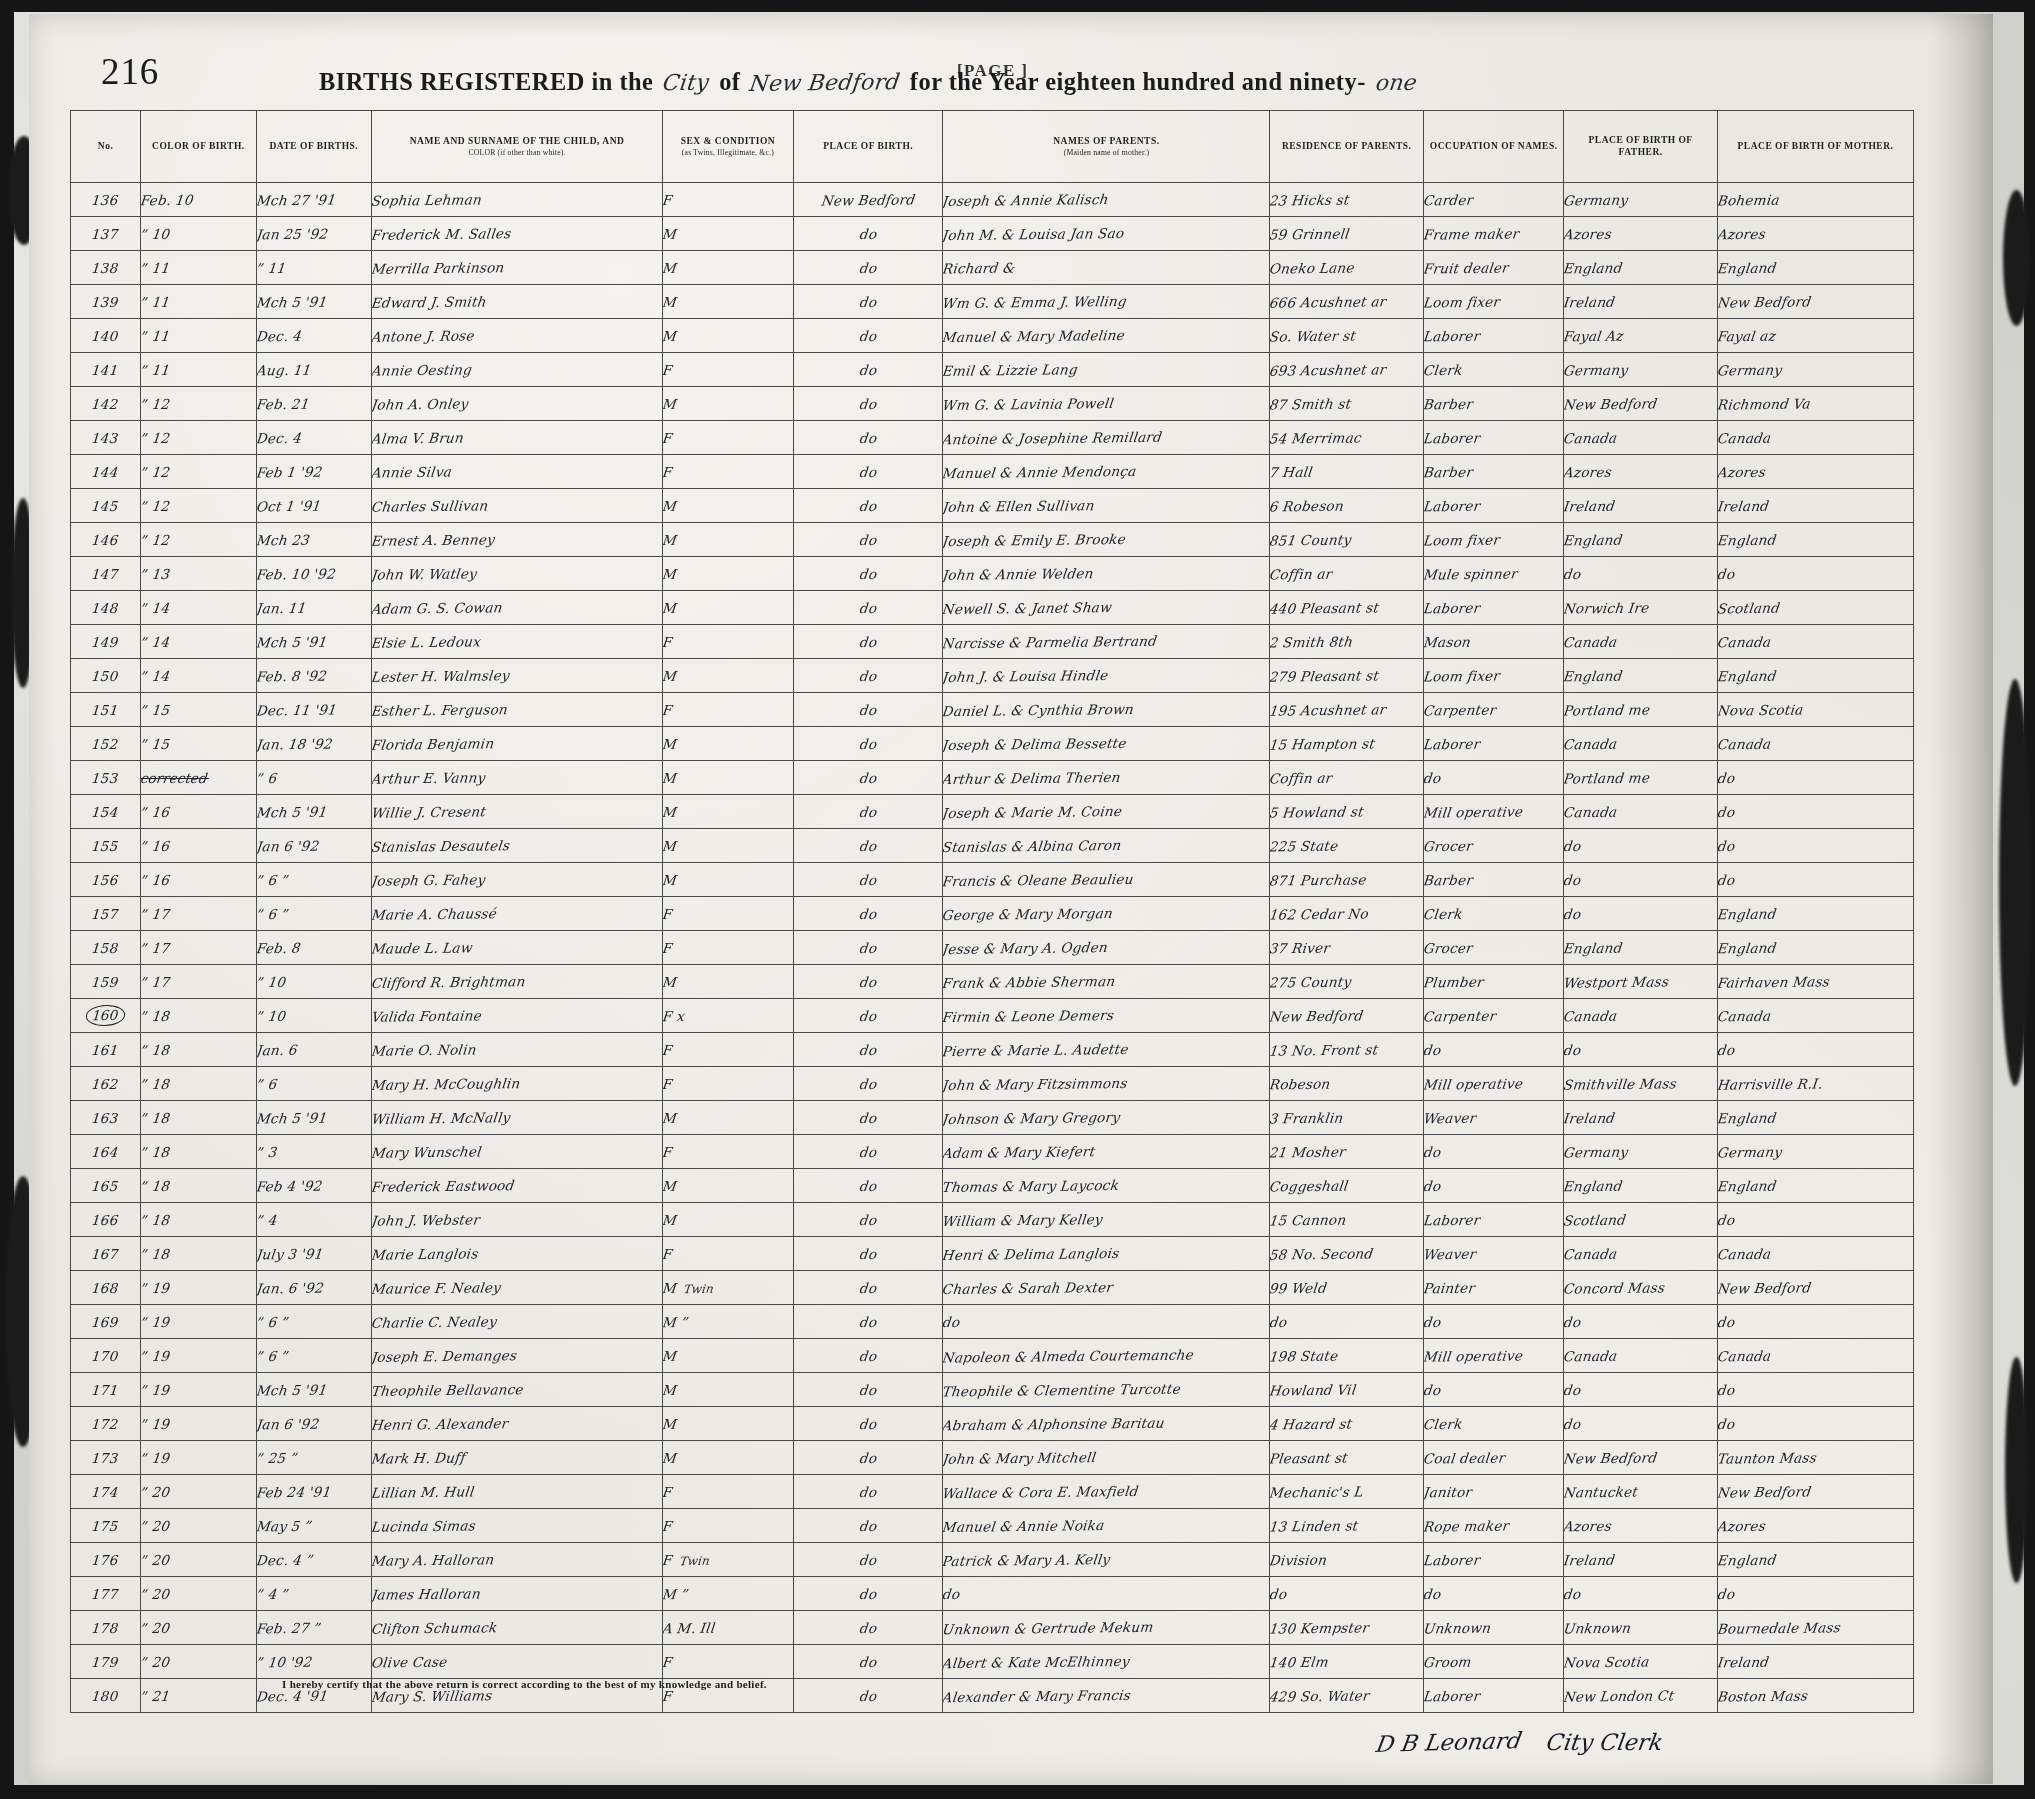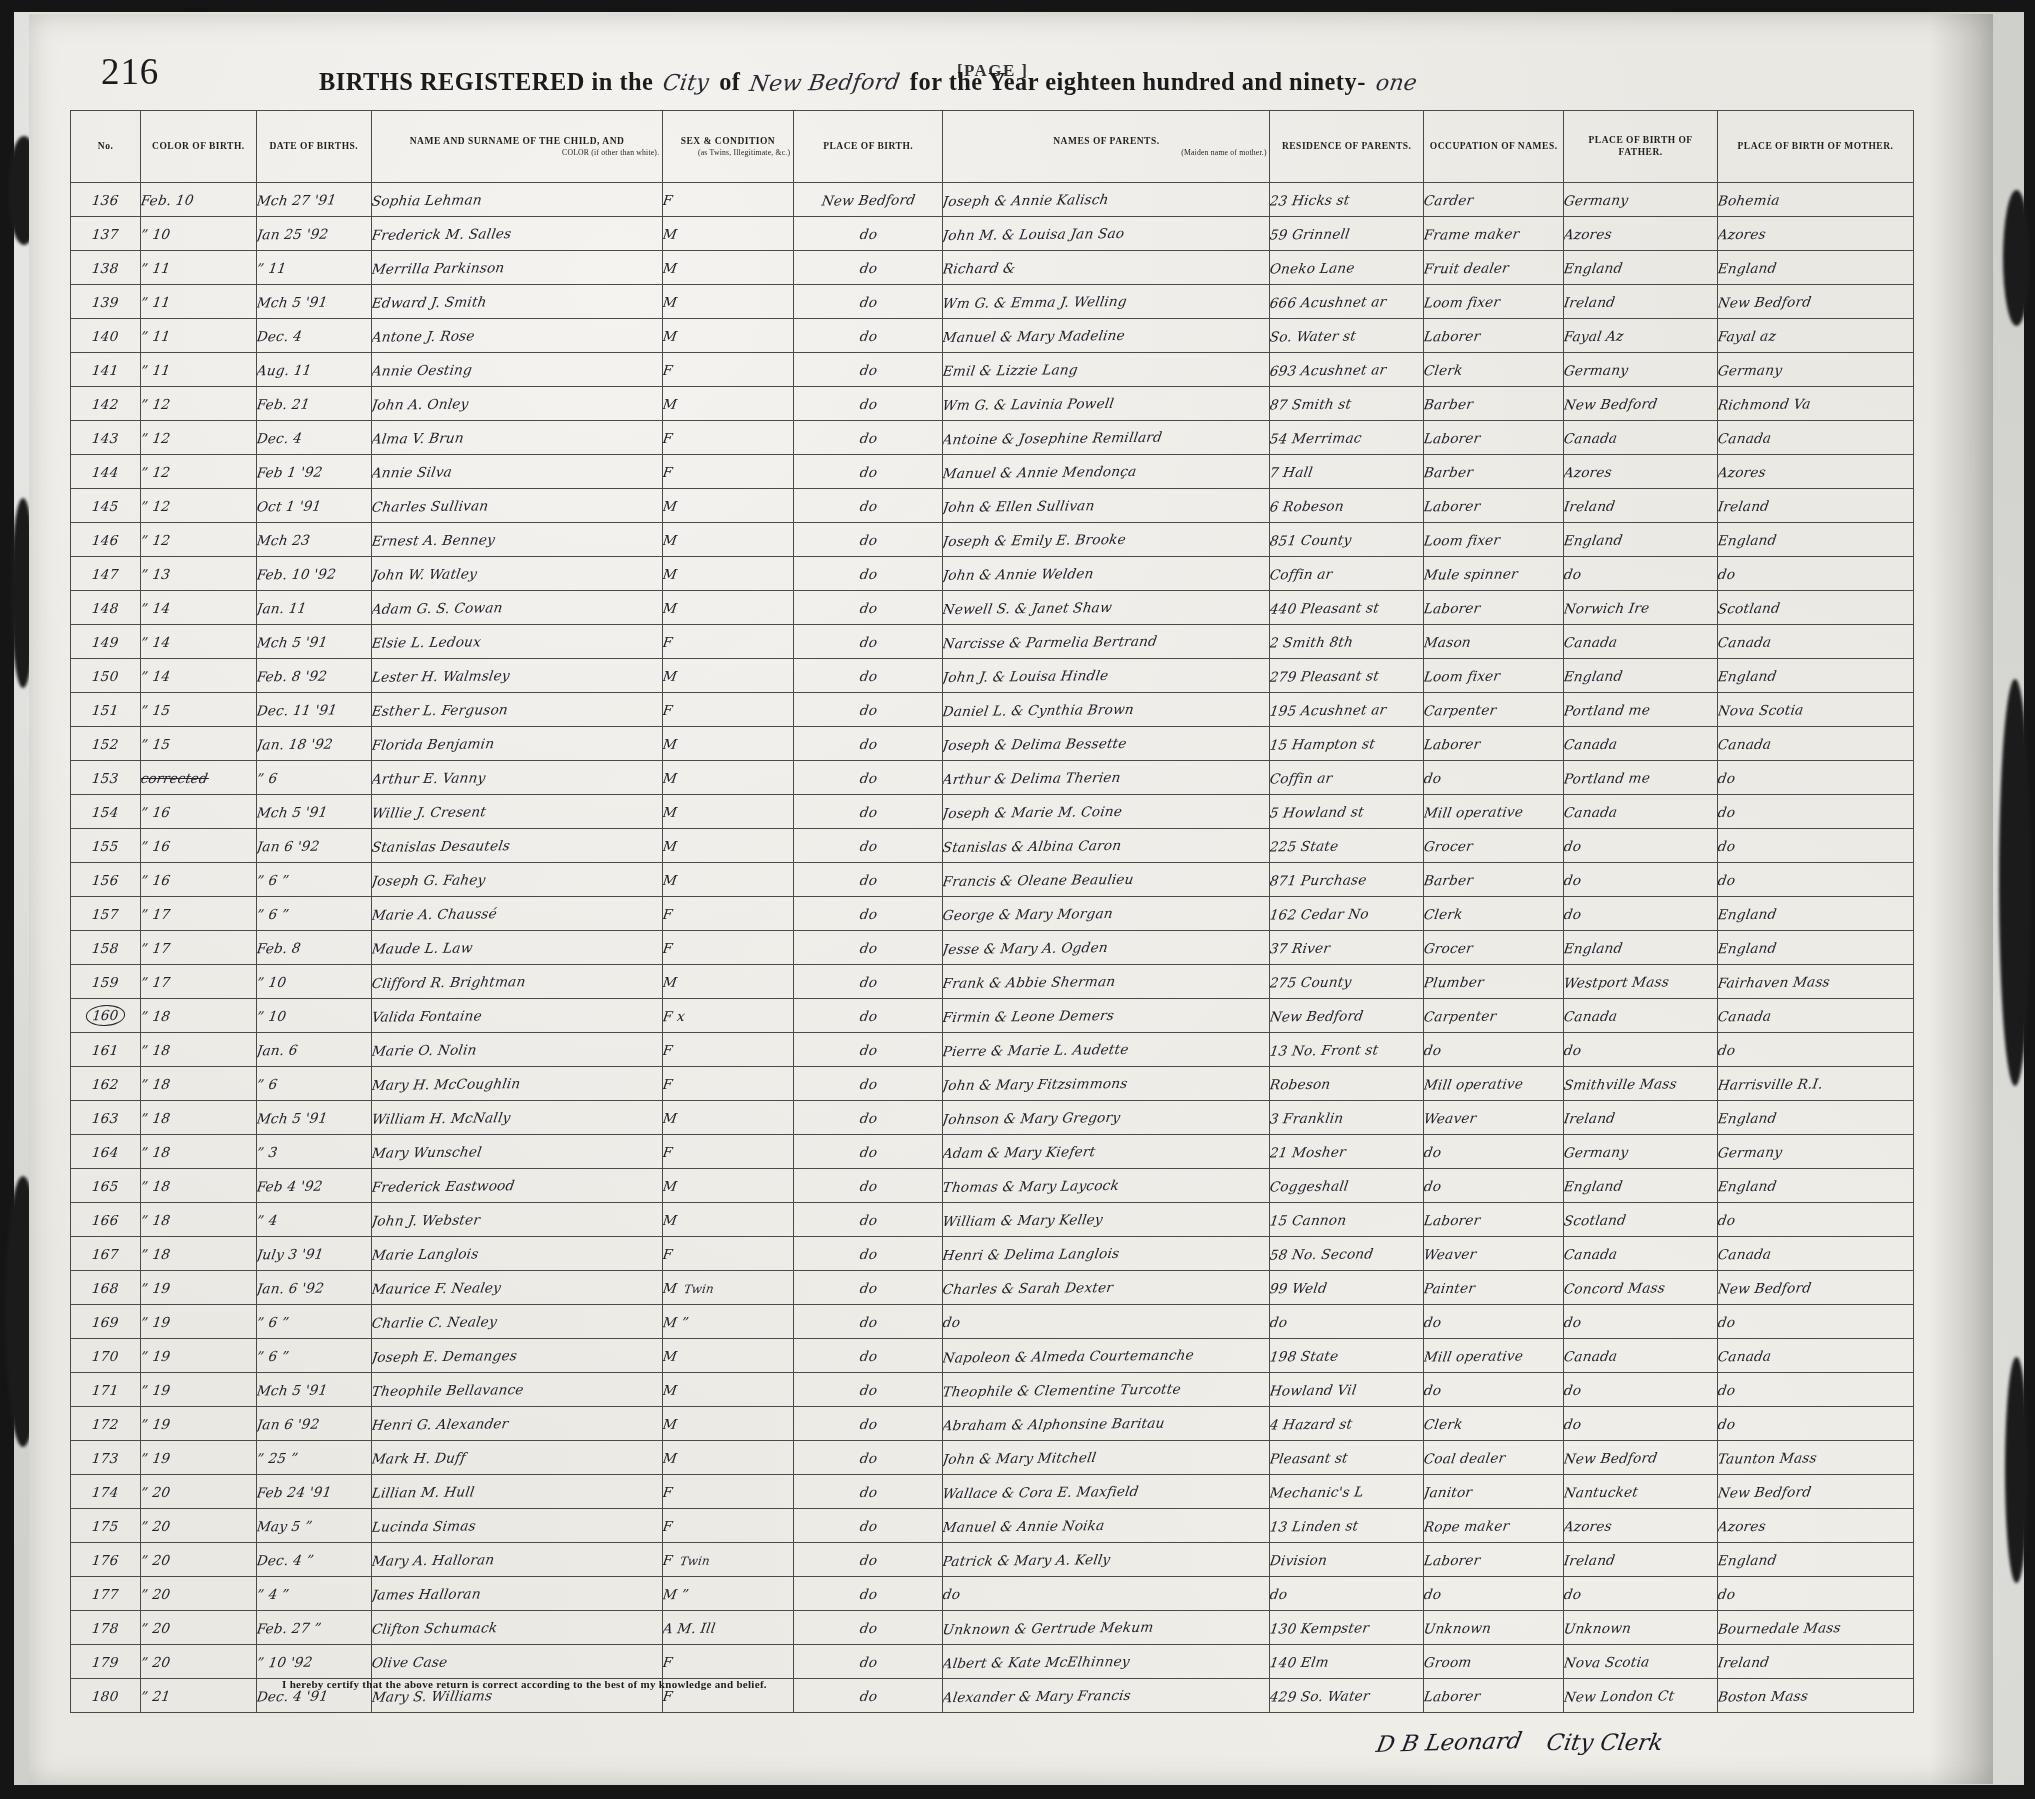--- a/index.html
+++ b/index.html
@@ -135,21 +135,20 @@
     color: #1f1f1f;
     text-align: center;
     line-height: 1.35;
     padding: 1.8px 2.7px;
   }
   #register thead th .sub {
     display: block;
     font-size: 7.7px;
     font-weight: normal;
     letter-spacing: 0.2px;
-    text-align: right;
   }
   #register tbody td {
     height: 33px;
     font-family: "DejaVu Serif", serif;
     font-style: italic;
     font-size: 13.6px;
     color: #23232c;
     white-space: nowrap;
     overflow: hidden;
   }

